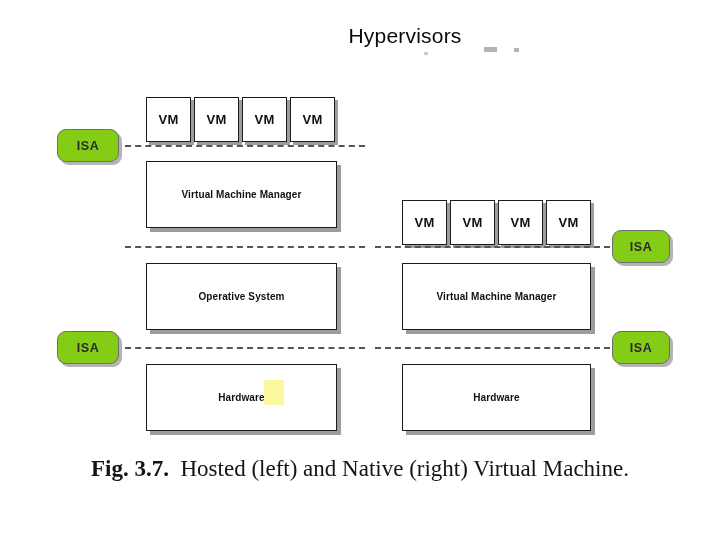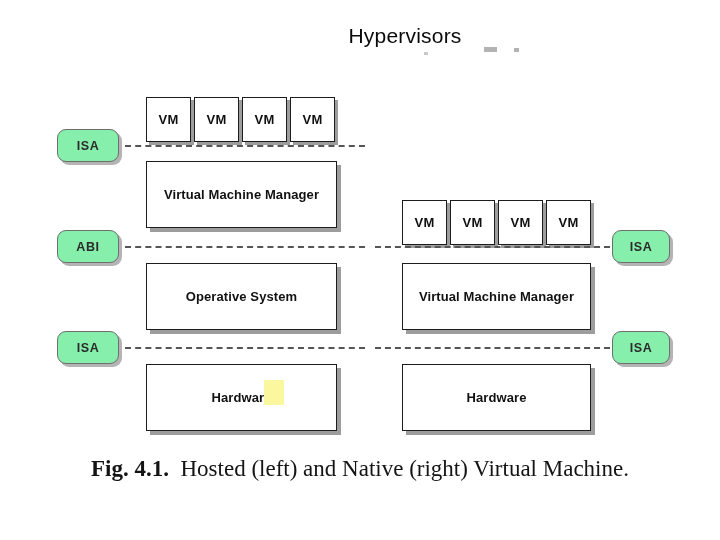--- a/index.html
+++ b/index.html
@@ -65,30 +65,30 @@
     overflow: visible;
   }
   .dbox.vm {
     font-size: 13px;
     font-weight: 600;
     letter-spacing: 0.3px;
     box-shadow: 3px 3px 0 0 #9d9d9d;
     margin-top: 12px;
   }
   .dbox.wide {
-    font-size: 13px;
+    font-size: 10px;
     font-weight: 600;
     letter-spacing: 0.1px;
   }
 
   
   .chip {
     position: absolute;
     box-sizing: border-box;
-    background: #86efac;
+    background: #84cc16;
     border: 1.6px solid #6e6e6e;
     border-radius: 9px;
     box-shadow: 3px 3px 0 0 #b4b4b4;
     display: flex;
     align-items: center;
     justify-content: center;
     font-family: "Liberation Sans", sans-serif;
     font-size: 12.5px;
     font-weight: 700;
     letter-spacing: 0.6px;
@@ -139,21 +139,20 @@
   <div class="dbox vm" style="left:146px; top:85px; width:45px; height:45px;">VM</div>
   <div class="dbox vm" style="left:194px; top:85px; width:45px; height:45px;">VM</div>
   <div class="dbox vm" style="left:242px; top:85px; width:45px; height:45px;">VM</div>
   <div class="dbox vm" style="left:290px; top:85px; width:45px; height:45px;">VM</div>
 
   <div class="chip" style="left:57px; top:129px; width:62px; height:33px;">ISA</div>
   <div class="dashline" style="left:125px; top:145px; width:240px;"></div>
 
   <div class="dbox wide" style="left:146px; top:161px; width:191px; height:67px;">Virtual Machine Manager</div>
 
-  <div class="chip" style="left:57px; top:230px; width:62px; height:33px;">ABI</div>
   <div class="dashline" style="left:125px; top:246px; width:240px;"></div>
 
   <div class="dbox wide" style="left:146px; top:263px; width:191px; height:67px;">Operative System</div>
 
   <div class="chip" style="left:57px; top:331px; width:62px; height:33px;">ISA</div>
   <div class="dashline" style="left:125px; top:347px; width:240px;"></div>
 
   <div class="dbox wide" style="left:146px; top:364px; width:191px; height:67px;">Hardware</div>
   <div id="hardware-highlight" style="left: 264px; top: 380px; width: 20px; height: 25px; background: rgb(251, 247, 159);"></div>
 
@@ -167,13 +166,13 @@
 
   <div class="dbox wide" style="left:402px; top:263px; width:189px; height:67px;">Virtual Machine Manager</div>
 
   <div class="dashline" style="left:375px; top:347px; width:235px;"></div>
   <div class="chip" style="left:612px; top:331px; width:58px; height:33px;">ISA</div>
 
   <div class="dbox wide" style="left:402px; top:364px; width:189px; height:67px;">Hardware</div>
 
 </div>
 
-<div id="caption"><span class="fignum">Fig. 4.1.</span><span>  Hosted (left) and Native (right) Virtual Machine.</span></div>
+<div id="caption"><span class="fignum">Fig. 3.7.</span><span>  Hosted (left) and Native (right) Virtual Machine.</span></div>
 
 </body></html>

